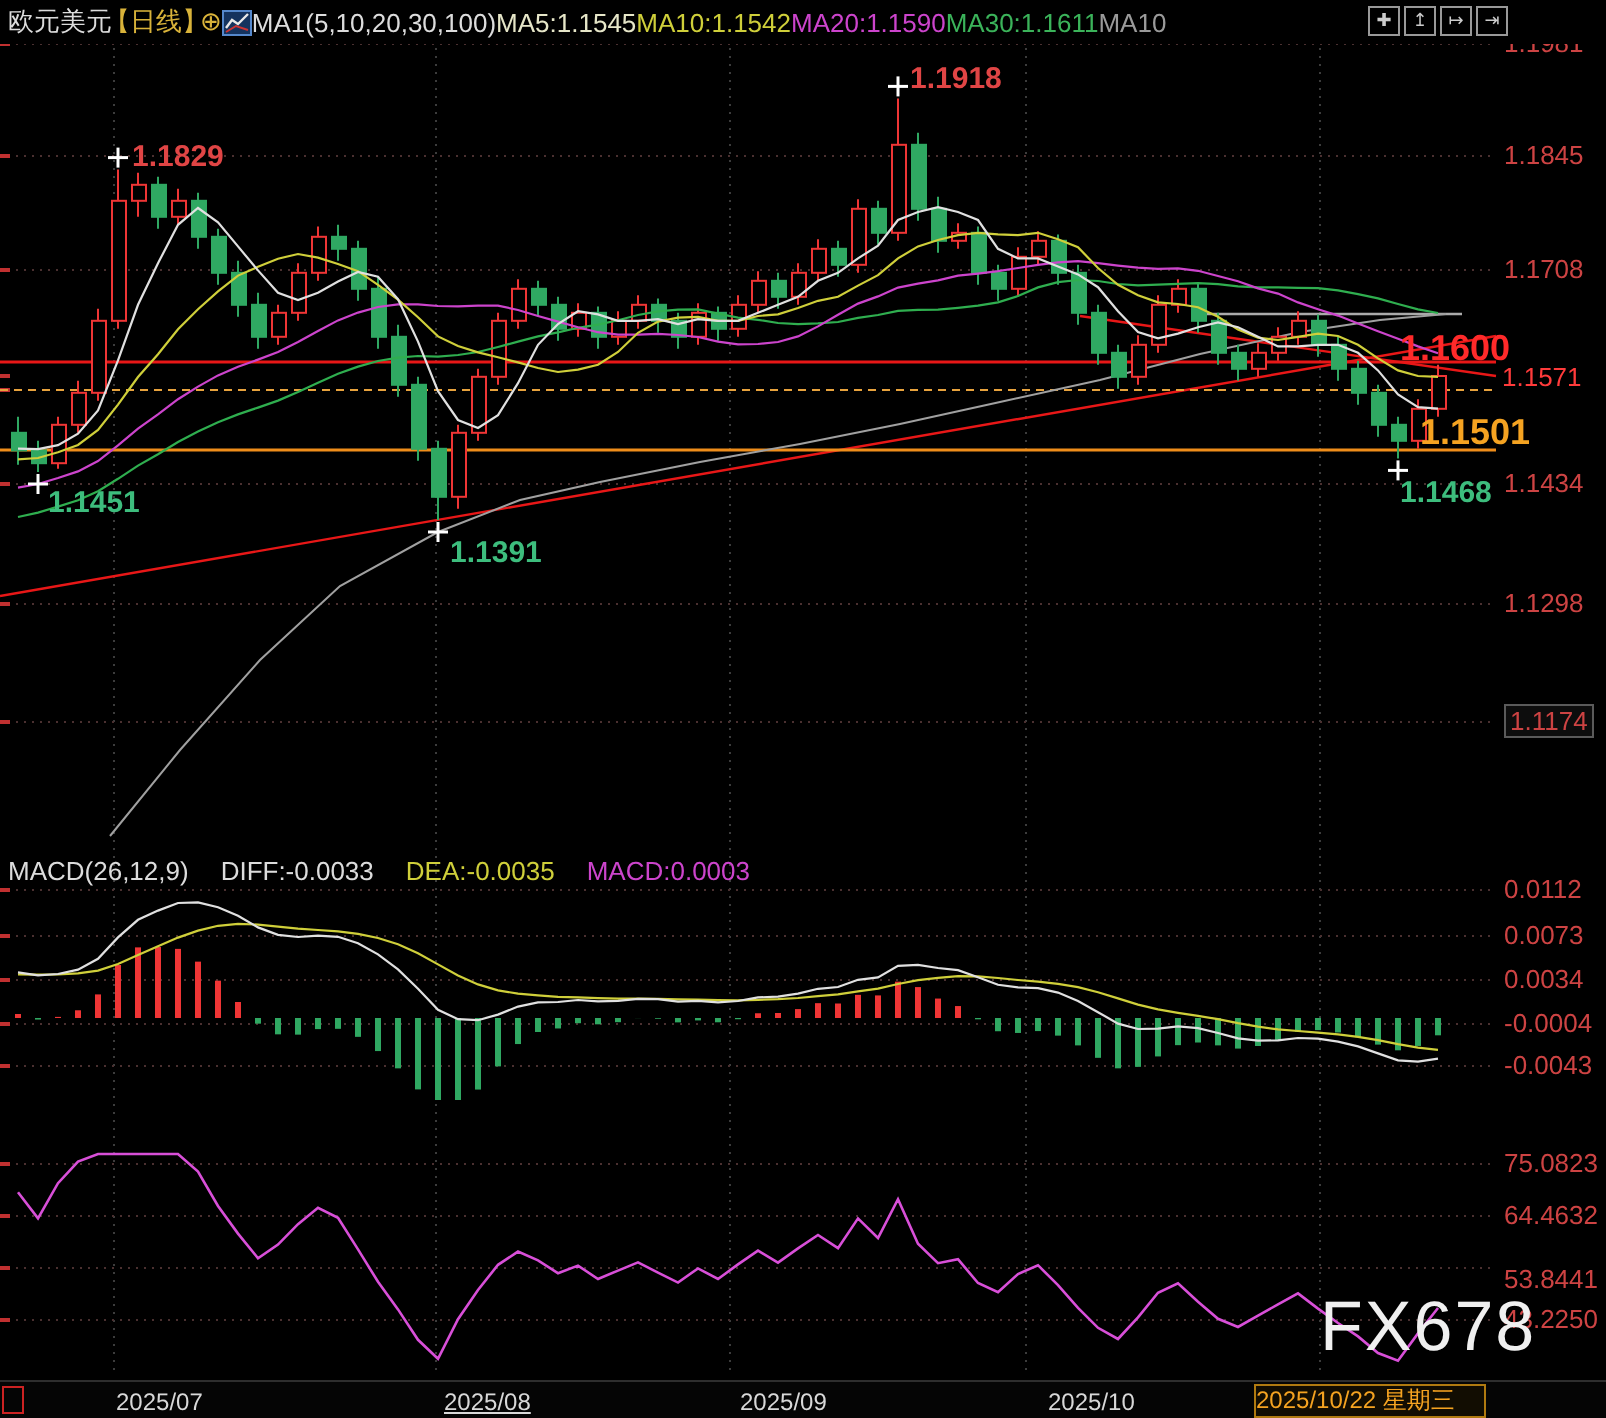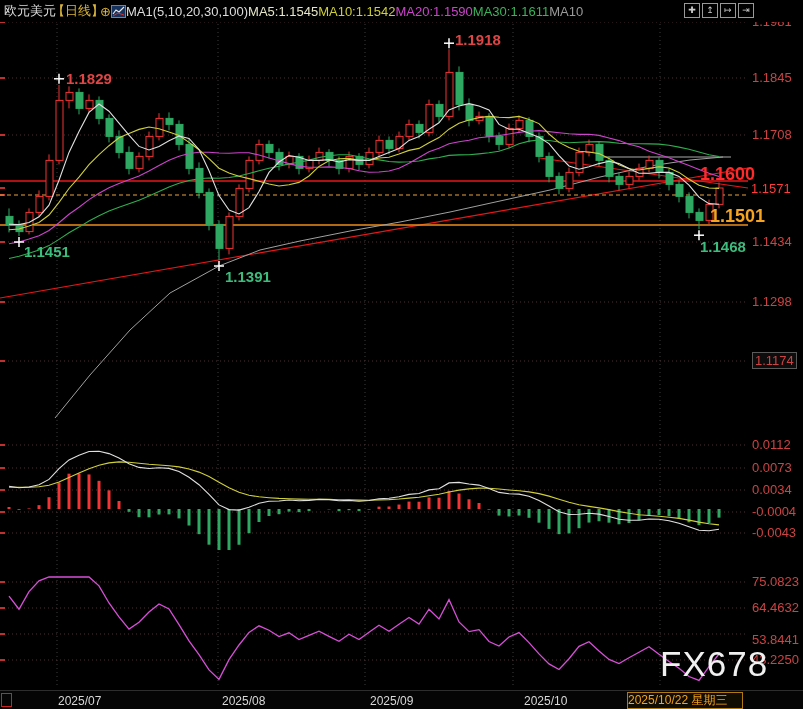--- a/index.html
+++ b/index.html
@@ -334,20 +334,26 @@
     <span class="c-gray">MA10</span>
   </div>
 
   <div class="toolbar" id="toolbar">
       <div class="tool">✚</div>
       <div class="tool">↥</div>
       <div class="tool">↦</div>
       <div class="tool">⇥</div>
     </div>
 
+  <div class="irow" style="top:428px">
+    <span class="c-white">MACD(26,12,9)</span>
+    <span class="c-white">DIFF:-0.0033</span>
+    <span class="c-yellow">DEA:-0.0035</span>
+    <span class="c-mag">MACD:0.0003</span>
+  </div>
 
 
   <div id="labels">
       <div class="lvllbl" style="left: 700px; top: 164px; color: rgb(255, 42, 42);">1.1600</div>
       <div class="lvllbl" style="left: 710px; top: 206px; color: rgb(245, 163, 33);">1.1501</div>
       <div class="axlbl current" style="left: 751px; top: 181px;">1.1571</div>
       <div class="ann" style="left: 24px; top: 243px; color: rgb(61, 189, 125);">1.1451</div>
       <div class="ann" style="left: 66px; top: 70px; color: rgb(224, 69, 69);">1.1829</div>
       <div class="ann" style="left: 225px; top: 268px; color: rgb(61, 189, 125);">1.1391</div>
       <div class="ann" style="left: 455px; top: 31px; color: rgb(224, 69, 69);">1.1918</div>
@@ -368,18 +374,18 @@
       <div class="axlbl" style="left: 752px; top: 632px;">53.8441</div>
       <div class="axlbl" style="left: 752px; top: 652px;">43.2250</div>
     </div>
 
   <div class="wm">FX678</div>
 
   <div class="xbar" id="xbar">
     <div class="cornermark"></div>
     <div class="datebox">2025/10/22 星期三</div>
   <div class="xlbl" style="left: 58px;">2025/07</div>
-      <div class="xlbl" style="left: 222px;">2025/08</div>
+      <div class="xlbl" style="left: 222px; text-decoration: underline;">2025/08</div>
       <div class="xlbl" style="left: 370px;">2025/09</div>
       <div class="xlbl" style="left: 524px;">2025/10</div>
     </div>
 
 </div>
 
 </body></html>

